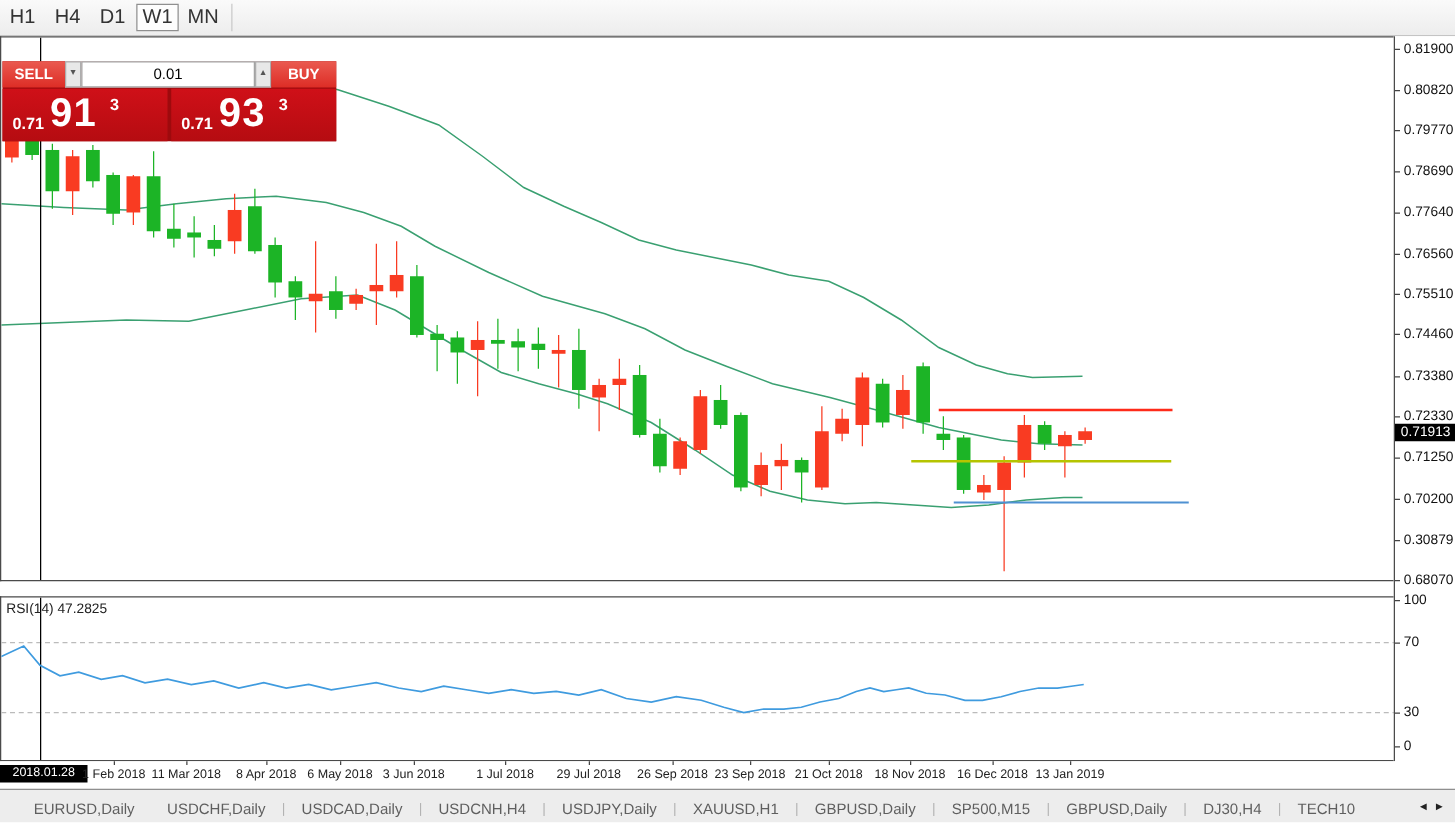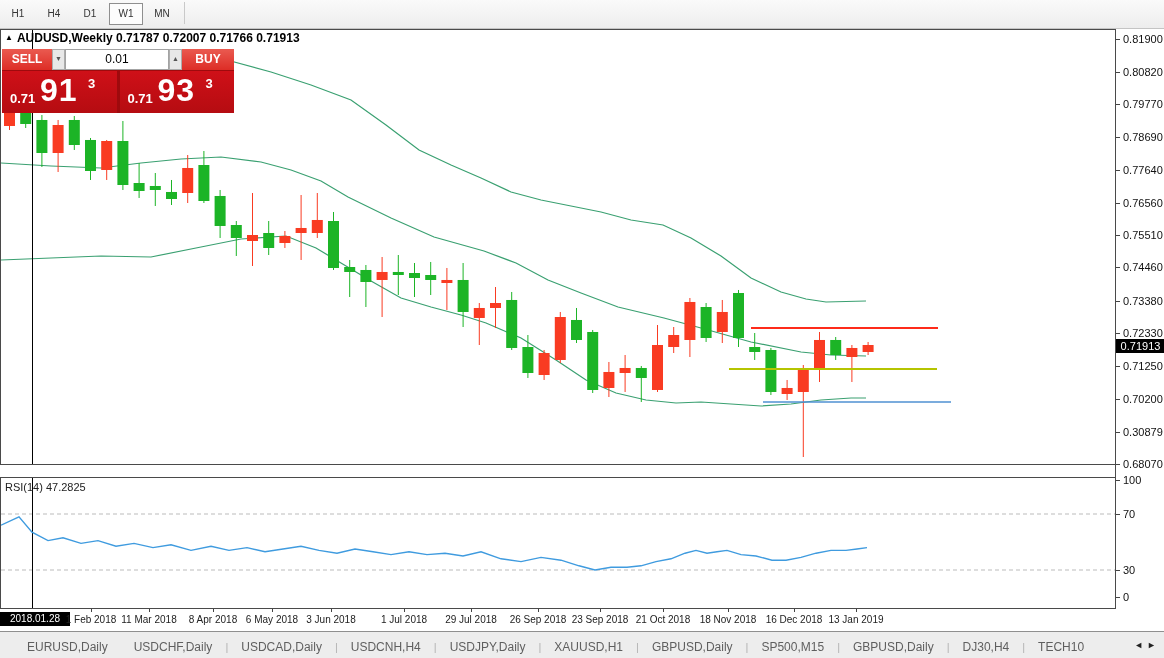--- a/index.html
+++ b/index.html
@@ -2,40 +2,40 @@
 <html><head>
 <meta charset="utf-8">
 <style>
   html,body{margin:0;padding:0;background:#fff;}
   #app{position:relative;width:1164px;height:658px;overflow:hidden;
        font-family:"Liberation Sans","DejaVu Sans",sans-serif;background:#fff;}
   
   #toolbar{position:absolute;left:0;top:0;width:1164px;height:28px;
            background:linear-gradient(#fafafa,#ededed);border-bottom:1px solid #c4c4c4;}
   .tf-btn{display:inline-block;min-width:24px;height:20px;line-height:20px;margin:3px 1px 0 1px;
-          padding:0 4px;text-align:center;font-size:10px;color:#333;border:1px solid transparent;cursor:default;}
+          padding:0 4px;text-align:center;font-size:16px;color:#333;border:1px solid transparent;cursor:default;}
   .tf-btn.active{background:#fdfdfd;border:1px solid #8f8f8f;}
   .tb-sep{display:inline-block;width:1px;height:22px;background:#c9c9c9;vertical-align:middle;margin:0 4px;}
   
   #pane1{position:absolute;left:0;top:29px;width:1115px;height:436px;background:#fff;
          border-top:1px solid #4a4a4a;border-bottom:1px solid #4a4a4a;border-left:1px solid #4a4a4a;box-sizing:border-box;}
   #pane2{position:absolute;left:0;top:477px;width:1115px;height:132px;background:#fff;
          border-top:1px solid #4a4a4a;border-bottom:1px solid #4a4a4a;border-left:1px solid #4a4a4a;box-sizing:border-box;}
   #svg-main,#svg-rsi{position:absolute;left:0;top:0;}
   
   #axis-col{position:absolute;left:1115px;top:29px;width:49px;height:580px;background:#fff;border-left:1px solid #4a4a4a;}
   .ax-label{position:absolute;left:7px;font-size:11px;color:#111;white-space:nowrap;}
   .ax-tick{position:absolute;left:0;width:4px;height:1px;background:#444;}
   #cur-price{position:absolute;left:0;width:49px;height:14px;background:#000;color:#fff;
              font-size:11px;line-height:14px;text-align:center;}
   
   #chart-title{position:absolute;left:5px;top:31px;z-index:30;font-size:12px;font-weight:600;color:#000;}
   #chart-title .tri{font-size:8px;vertical-align:2px;margin-right:4px;}
   
-  #trade-panel{position:absolute;left:2px;top:49px;width:232px;height:64px;z-index:40;background:#9e0a0d;}
+  #trade-panel{position:absolute;left:2px;top:49px;width:267px;height:64px;z-index:40;background:#9e0a0d;}
   #tp-row1{position:absolute;left:0;top:0;width:100%;height:21px;display:flex;}
   .tp-btn{background:linear-gradient(#ea5a50,#dd2d26);color:#fff;font-size:12px;font-weight:bold;
           text-align:center;line-height:20px;flex:0 0 auto;}
   #sell-btn{width:50px;}#buy-btn{width:52px;}
   .spin{width:13px;background:#e8e8e8;border:1px solid #adadad;box-sizing:border-box;color:#555;
         font-size:7px;text-align:center;line-height:18px;flex:0 0 auto;}
   #lot-box{flex:1 1 auto;background:#fff;border:1px solid #a3a3a3;box-sizing:border-box;color:#000;
            font-size:12px;line-height:18px;text-align:center;}
   #tp-row2{position:absolute;left:0;top:22px;width:100%;height:42px;display:flex;gap:3px;}
   .price-box{flex:1 1 50%;background:linear-gradient(#cf1018,#b50c11);color:#fff;position:relative;}
@@ -60,21 +60,20 @@
 </style>
 </head>
 <body>
 
 <div id="app">
 
   <div id="toolbar">
     <span id="tf-row"><span class="tf-btn">H1</span><span class="tf-btn">H4</span><span class="tf-btn">D1</span><span class="tf-btn active">W1</span><span class="tf-btn">MN</span></span><span class="tb-sep"></span>
   </div>
 
-  <div id="chart-title"><span class="tri">▲</span><span>AUDUSD,Weekly 0.71787 0.72007 0.71766 0.71913</span></div>
 
   <div id="trade-panel">
     <div id="tp-row1">
       <div id="sell-btn" class="tp-btn">SELL</div>
       <div class="spin">▼</div>
       <div id="lot-box">0.01</div>
       <div class="spin">▲</div>
       <div id="buy-btn" class="tp-btn">BUY</div>
     </div>
     <div id="tp-row2">

